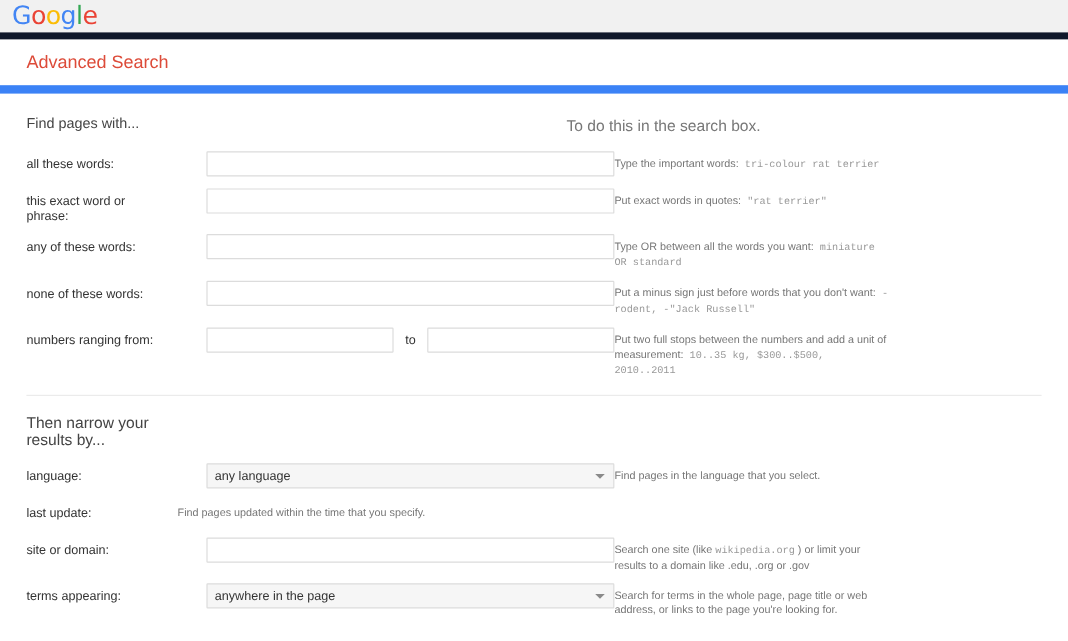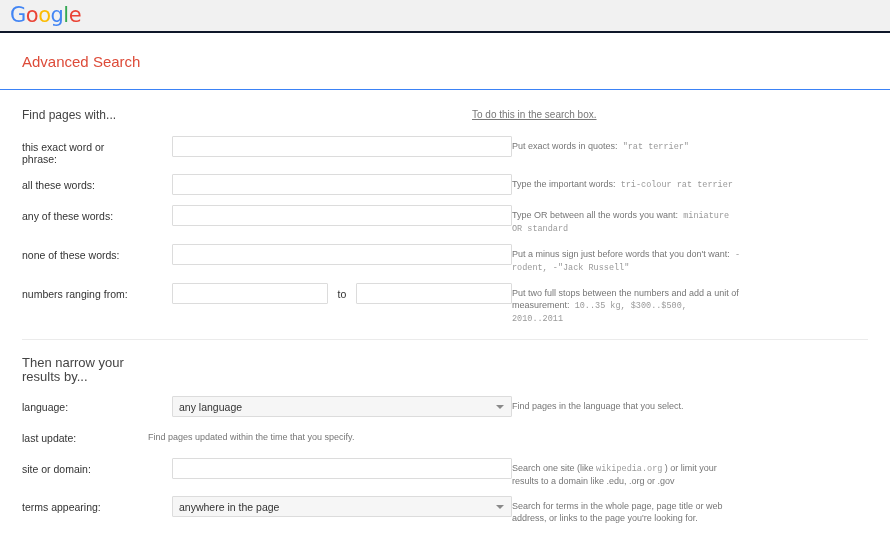--- a/index.html
+++ b/index.html
@@ -11,21 +11,21 @@
     height: 534px;
     background: #ffffff;
     font-family: "Liberation Sans", sans-serif;
     font-size: 11px;
     color: #222222;
     overflow: hidden;
   }
   .topbar {
     height: 33px;
     background: #f1f1f1;
-    border-bottom: 2px solid #0f172a;
+    border-bottom: 6px solid #0f172a;
     display: flex;
     align-items: center;
     padding-left: 10px;
     box-sizing: border-box;
   }
   .logo {
     font-family: "DejaVu Sans", sans-serif;
     font-size: 21px;
     letter-spacing: -0.5px;
     line-height: 21px;
@@ -33,23 +33,23 @@
   }
   .logo span { font-weight: normal; }
   .g1 { color: #4285f4; }
   .o1 { color: #ea4335; }
   .o2 { color: #fbbc05; }
   .g2 { color: #4285f4; }
   .l1 { color: #34a853; }
   .e1 { color: #ea4335; }
 
   .titlebar {
-    height: 57px;
+    height: 45px;
     background: #ffffff;
-    border-bottom: 1px solid #3b82f6;
+    border-bottom: 7px solid #3b82f6;
     display: flex;
     align-items: center;
     padding-left: 22px;
     box-sizing: border-box;
   }
   .page-title {
     color: #dd4b39;
     font-size: 15px;
     font-weight: normal;
   }
@@ -62,24 +62,23 @@
   .section-head {
     display: flex;
     margin-bottom: 14px;
   }
   .section-head .left {
     width: 450px;
     font-size: 12px;
     color: #444444;
   }
   .section-head .right {
-    font-size: 10px;
+    font-size: 13px;
     color: #777777;
     padding-top: 1px;
-    text-decoration: underline;
   }
 
   .row {
     display: flex;
     align-items: flex-start;
     margin-bottom: 9px;
     min-height: 22px;
   }
   .row .label {
     width: 110px;
@@ -194,28 +193,28 @@
 
 <div class="content">
 
   <div class="section-head">
     <div class="left">Find pages with...</div>
     <div class="right">To do this in the search box.</div>
   </div>
 
   <div id="find-rows">
       <div class="row">
+        <div class="label">all these words:</div>
+        <div class="field"><input class="txt" type="text" style=""></div>
+        <div class="help">Type the important words:<code> tri-colour rat terrier</code></div>
+      </div>
+      <div class="row">
         <div class="label">this exact word or phrase:</div>
         <div class="field"><input class="txt" type="text" style=""></div>
         <div class="help">Put exact words in quotes:<code> "rat terrier"</code></div>
-      </div>
-      <div class="row">
-        <div class="label">all these words:</div>
-        <div class="field"><input class="txt" type="text" style=""></div>
-        <div class="help">Type the important words:<code> tri-colour rat terrier</code></div>
       </div>
       <div class="row">
         <div class="label">any of these words:</div>
         <div class="field"><input class="txt" type="text" style=""></div>
         <div class="help">Type OR between all the words you want:<code> miniature OR standard</code></div>
       </div>
       <div class="row">
         <div class="label">none of these words:</div>
         <div class="field"><input class="txt" type="text" style=""></div>
         <div class="help">Put a minus sign just before words that you don't want:<code> -rodent, -"Jack Russell"</code></div>

